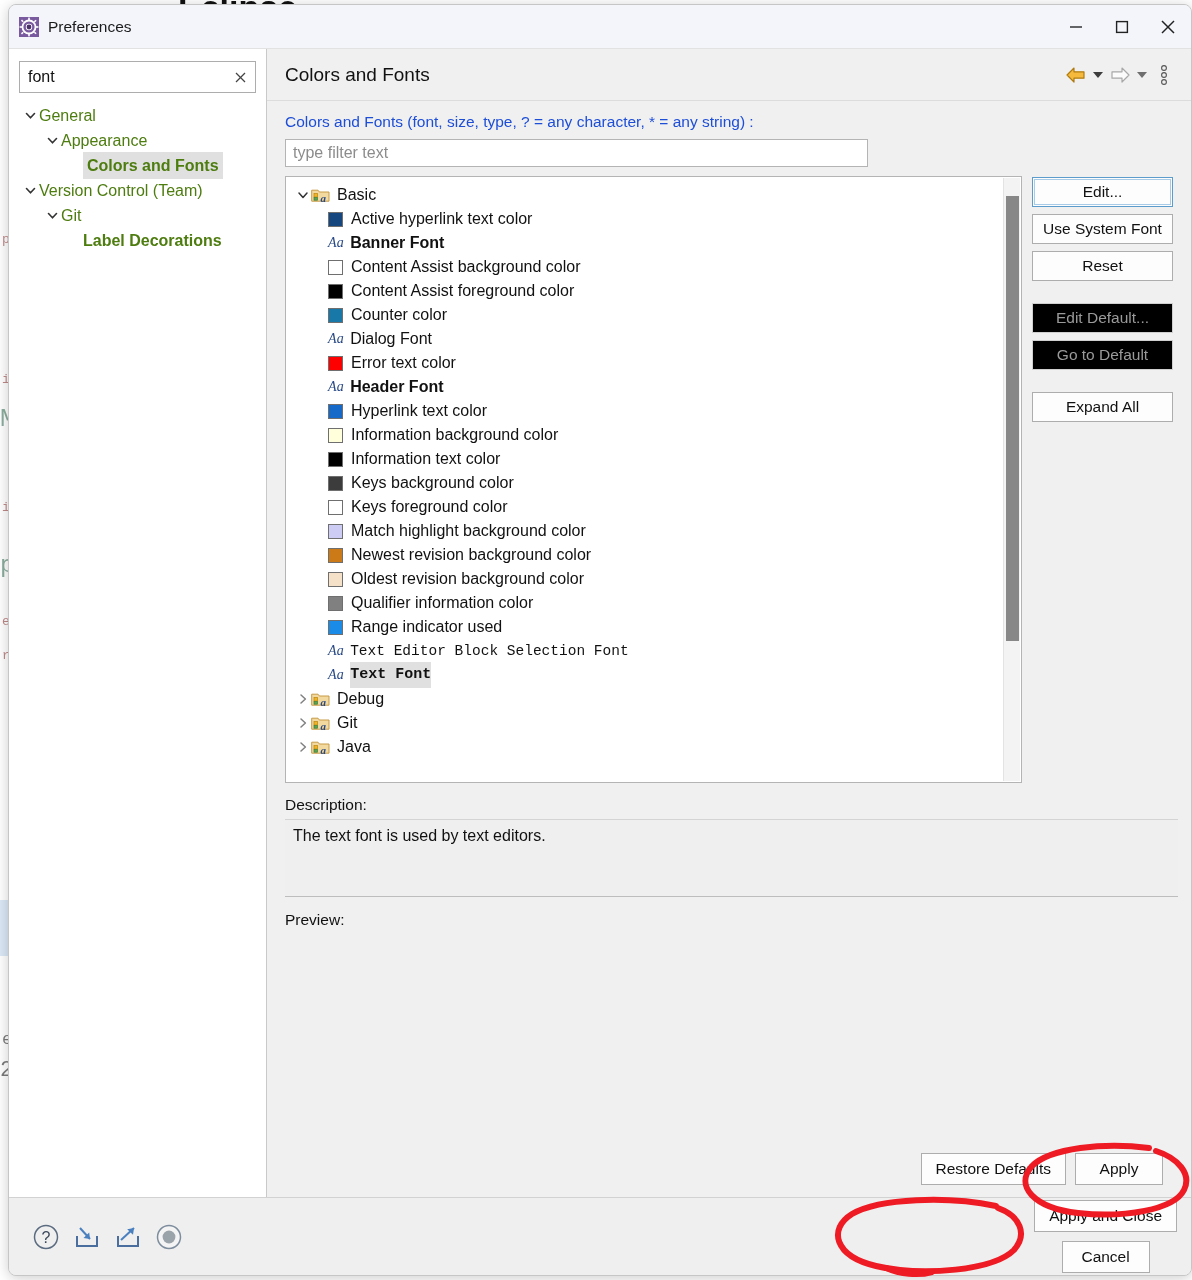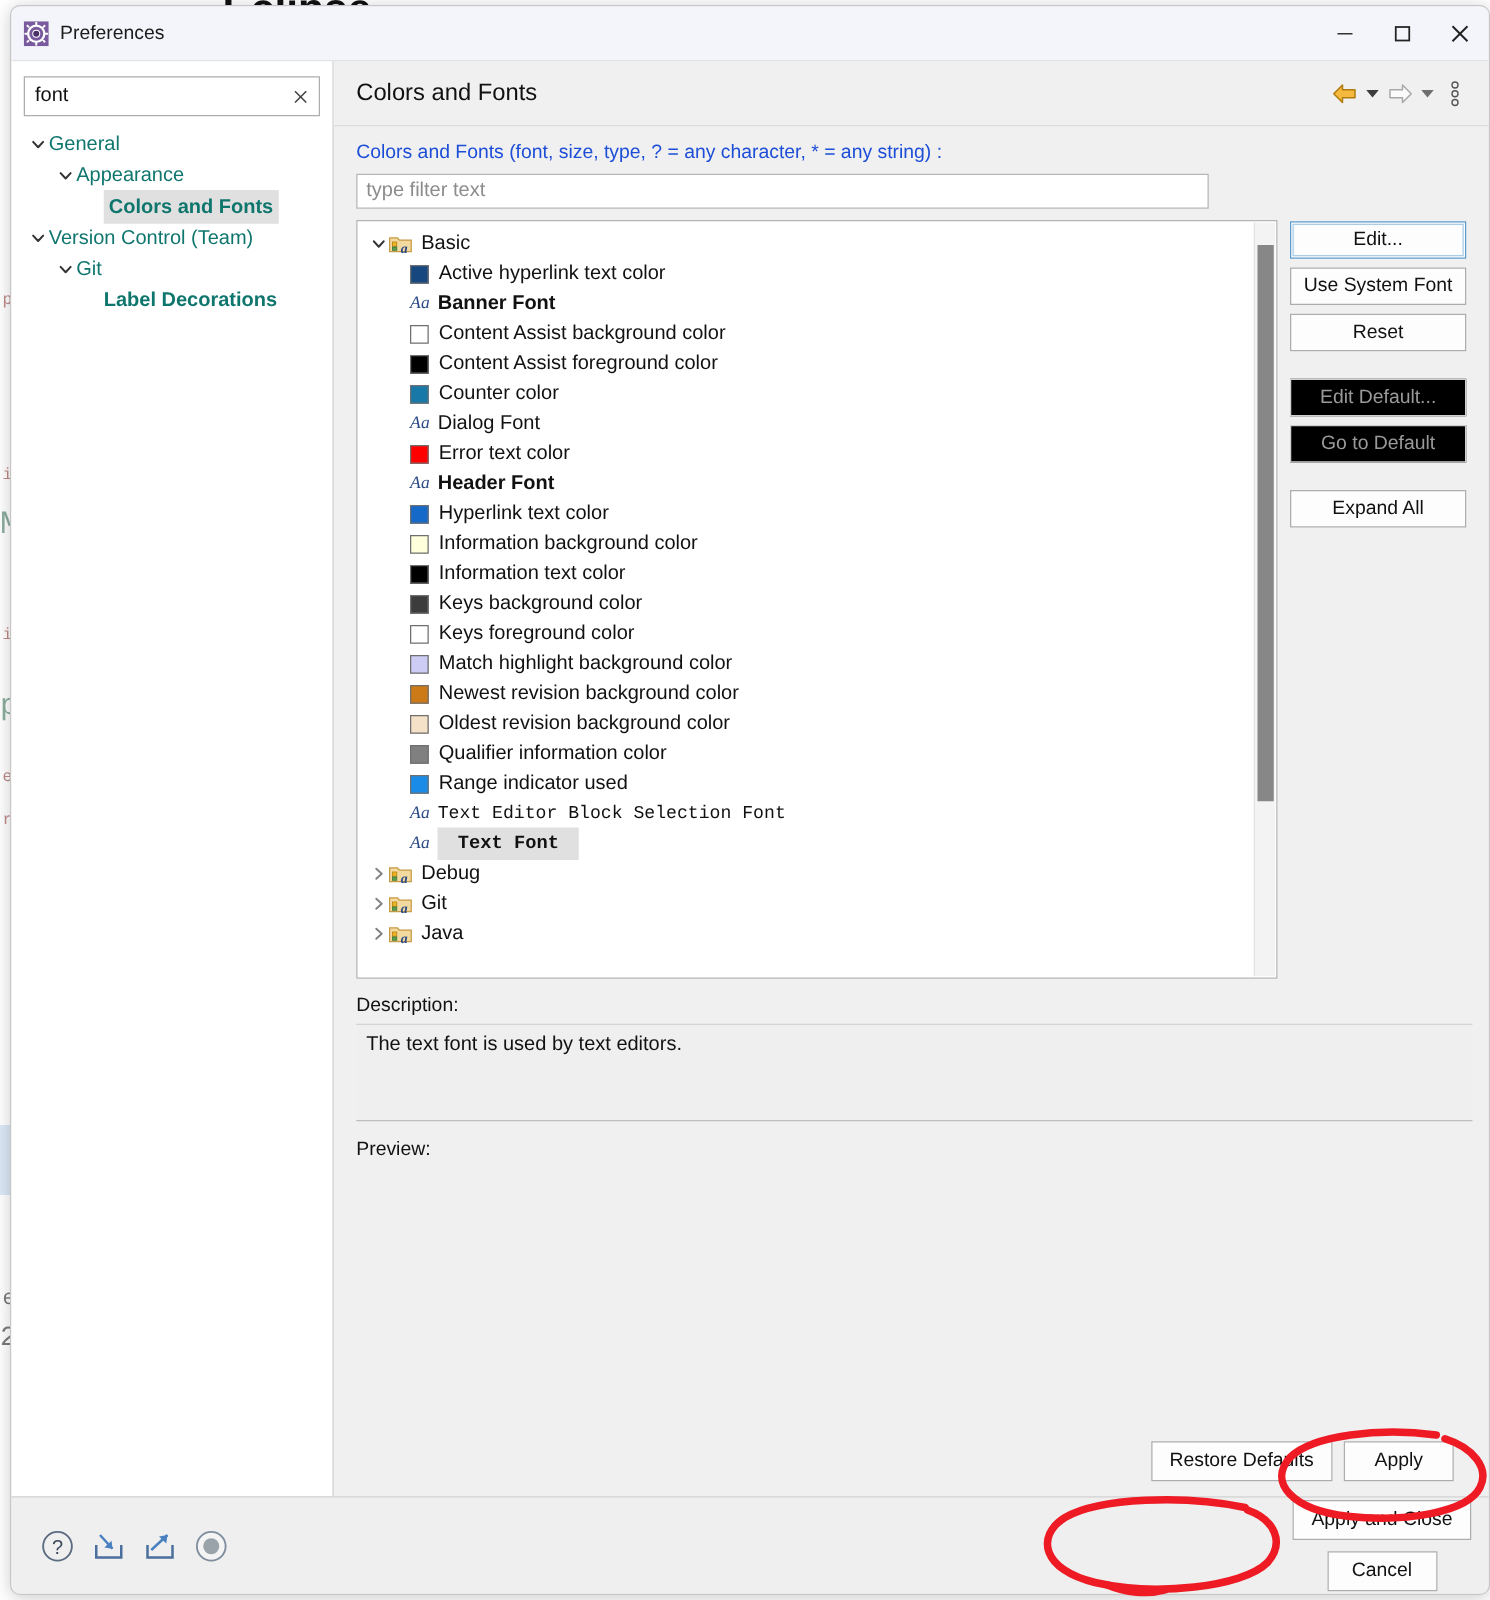--- a/index.html
+++ b/index.html
@@ -66,21 +66,21 @@
   }
   #filter-input {
     border:0; outline:0; background:transparent;
     font-family:"Liberation Sans", sans-serif; font-size:16px; color:#111;
     padding:0 8px; width:100%; height:100%;
   }
   #filter-clear {
     position:absolute; right:6px; top:50%; transform:translateY(-50%);
     width:18px; height:18px; display:flex; align-items:center; justify-content:center;
   }
-  #pref-tree { padding-left:4px; font-size:16px; color:#0f766e; }
+  #pref-tree { padding-left:4px; font-size:16px; color:#4d7c0f; }
   .pnode { display:flex; align-items:center; height:25px; white-space:nowrap; }
   .pnode .twist { width:18px; display:flex; align-items:center; justify-content:center; flex:0 0 18px; }
   .pnode .plabel { line-height:25px; }
   .pnode.sel .plabel { background:#e0e0e0; font-weight:700; padding:1px 4px; }
   .pnode.bold .plabel { font-weight:700; }
 
   
   #right-pane { flex:1; display:flex; flex-direction:column; min-width:0; background:#f0f0f0; }
 
   #page-header {
@@ -91,21 +91,21 @@
   #header-tools { margin-left:auto; display:flex; align-items:center; gap:2px; }
   .htool { width:26px; height:26px; display:flex; align-items:center; justify-content:center; }
   .caret { width:14px; height:26px; display:flex; align-items:center; justify-content:center; }
 
   #page-body { flex:1; padding:12px 14px 0 18px; display:flex; flex-direction:column; min-height:0; }
 
   #filter-desc { font-size:15.5px; color:#1d4ed8; margin-bottom:8px; }
 
   #tree-filter {
     height:28px; border:1px solid #b4b4b4; background:#fff;
-    display:flex; align-items:center; width:682px;
+    display:flex; align-items:center; width:583px;
   }
   #tree-filter input {
     border:0; outline:0; background:transparent; width:100%; height:100%;
     font-family:"Liberation Sans", sans-serif; font-size:16px; color:#111; padding:0 7px;
   }
   #tree-filter input::placeholder { color:#8c8c8c; }
 
   #mid-row { display:flex; margin-top:9px; }
 
   #tree-box {
@@ -120,21 +120,21 @@
   .swatch { width:15px; height:15px; border:1px solid #6f6f6f; flex:0 0 15px; margin-right:8px; }
   .aaicon {
     flex:0 0 auto; margin-right:6px; font-family:"Liberation Serif", serif;
     font-size:14px; font-weight:400; font-style:italic; color:#2a4a86; letter-spacing:.3px;
   }
   .foldericon { width:19px; height:16px; flex:0 0 19px; margin-right:7px; }
   .tlabel { line-height:24px; }
   .tlabel.b { font-weight:700; }
   .tlabel.mono { font-family:"Liberation Mono", monospace; font-size:14.5px; }
   .tlabel.mono.b { font-weight:700; font-size:15px; }
-  .trow.sel .tlabel { background:#e0e0e0; padding:1px 16px; }
+  .trow.sel .tlabel { background:#e0e0e0; padding:1px 0; }
 
   #tree-scroll {
     position:absolute; right:1px; top:1px; width:17px; bottom:1px;
     background:#f3f3f3; border-left:1px solid #e3e3e3;
   }
   #tree-thumb { position:absolute; left:2px; width:13px; background:#878787; }
 
   #side-buttons { width:auto; margin-left:10px; padding-top:1px; display:flex; flex-direction:column; }
   .sbtn {
     width:141px; height:30px; margin-bottom:7px;

